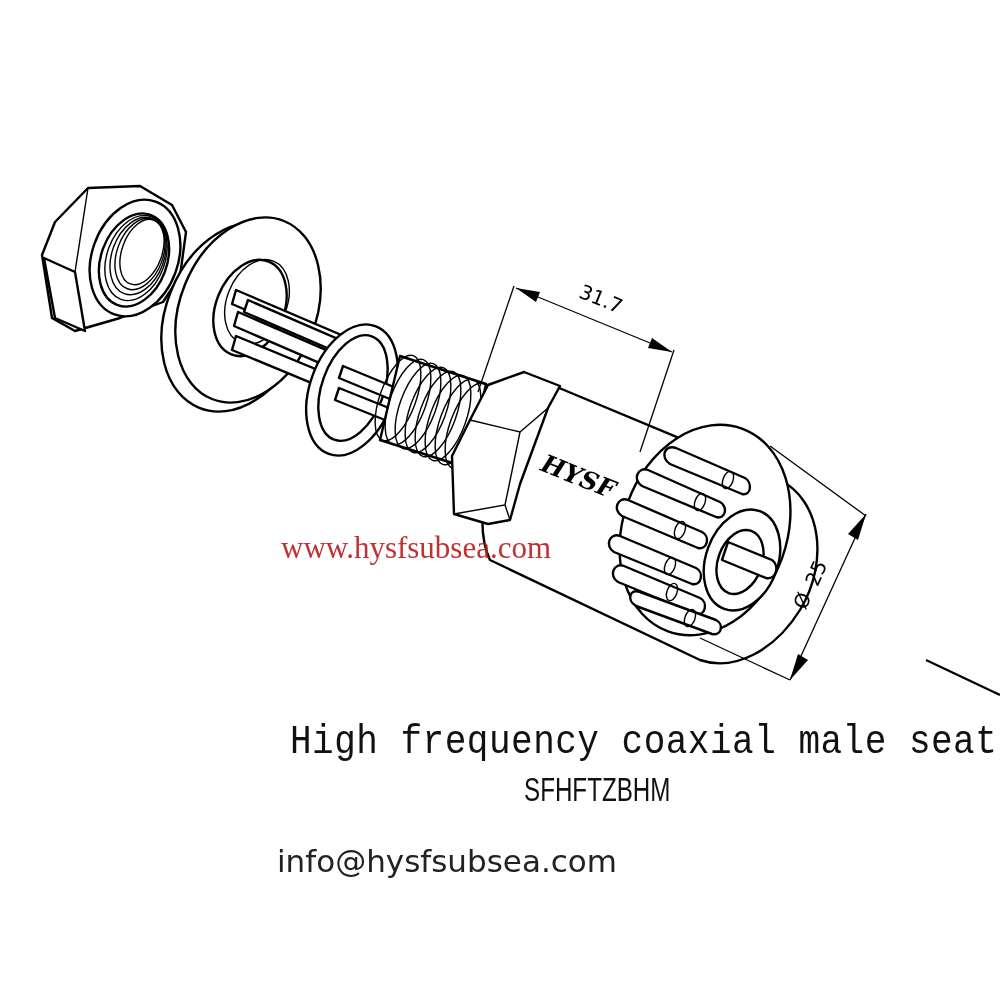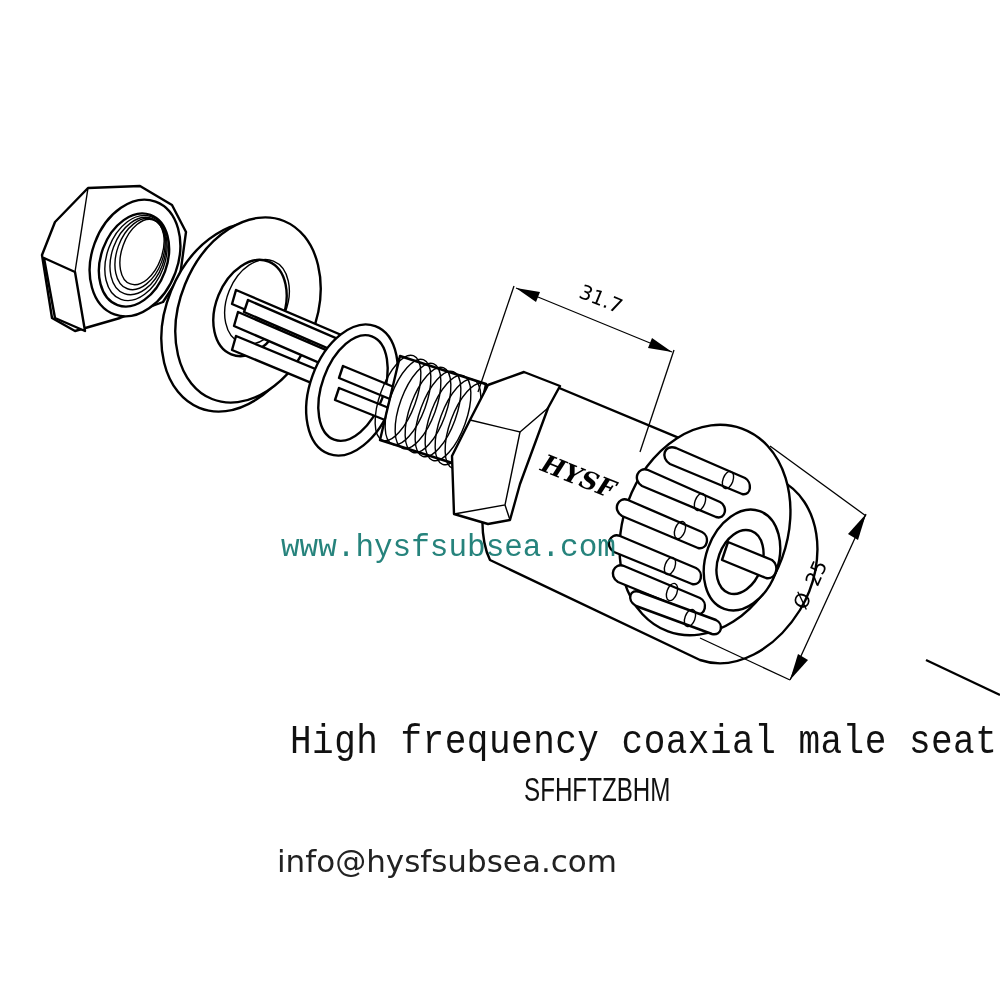--- a/index.html
+++ b/index.html
@@ -68,23 +68,23 @@
       text-align: left;
       font-family: "Liberation Sans Narrow", "Liberation Sans", sans-serif;
       font-size: 31px;
       transform: scaleX(0.78) scaleY(1.1);
       transform-origin: left top;
     }
     .watermark {
       position: absolute;
       top: 530px;
       left: 281px;
-      font-family: Liberation Mono, monospace;
+      font-family: Liberation Serif, serif;
       font-size: 31px;
-      color: #0f766e;
+      color: #b91c1c;
       opacity: 0.9;
       white-space: nowrap;
     }
     .email {
       position: absolute;
       top: 843px;
       left: 277px;
       font-family: "DejaVu Sans", "Liberation Sans", sans-serif;
       font-size: 31px;
       color: #222222;

